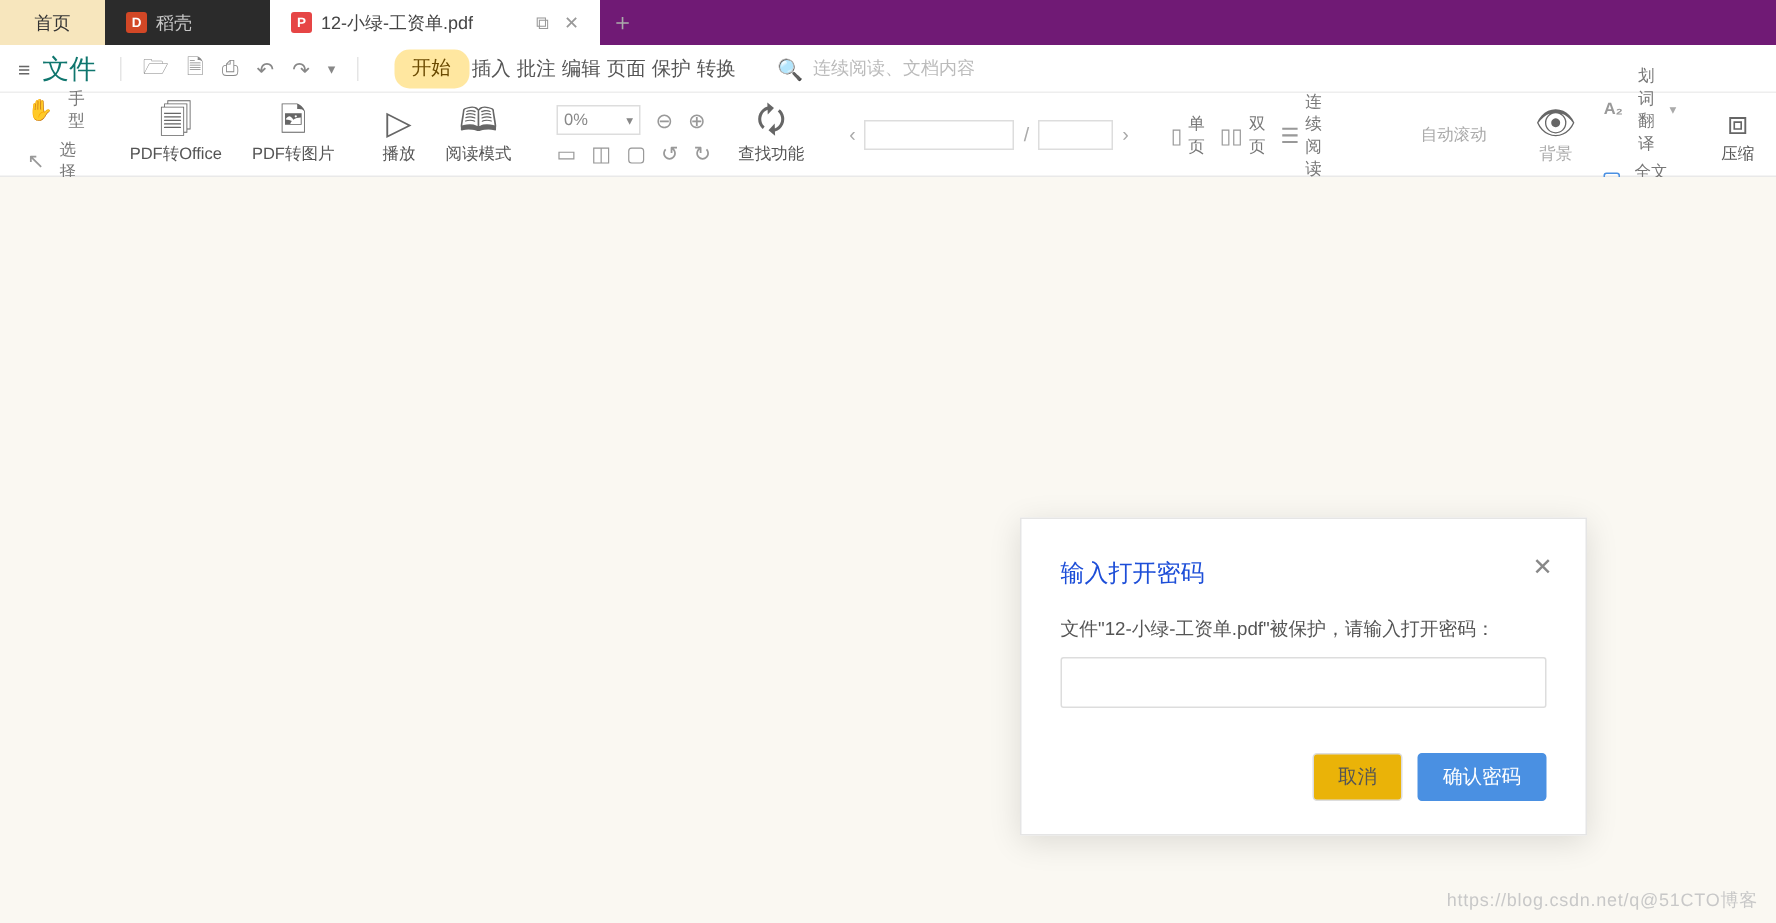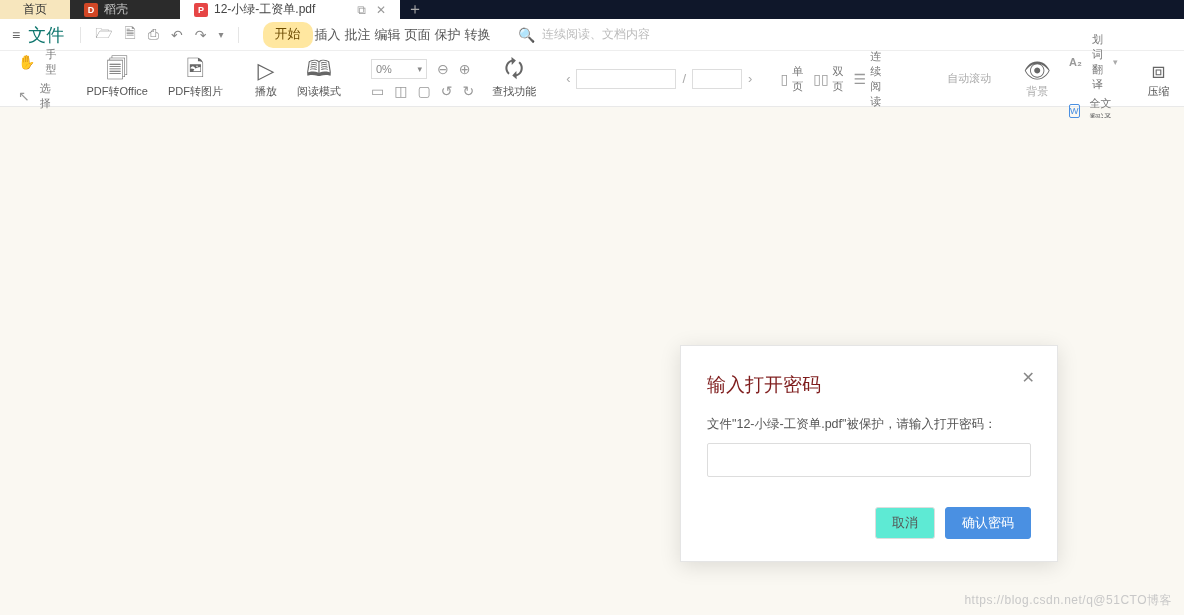--- a/index.html
+++ b/index.html
@@ -1,19 +1,19 @@
 <!DOCTYPE html>
 <html><head>
 <meta charset="utf-8">
 <style>
   * { box-sizing: border-box; margin: 0; padding: 0; font-family: "Microsoft YaHei", Arial, sans-serif; }
   body { width: 1184px; height: 615px; background: #faf8f2; overflow: hidden; position: relative; }
 
   
-  .tabbar { display: flex; align-items: stretch; height: 19px; background: #0f172a; }
+  .tabbar { display: flex; align-items: stretch; height: 30px; background: #701a75; }
   .tab { display: flex; align-items: center; padding: 0 14px; color: #c8c8c8; font-size: 12px; cursor: pointer; gap: 6px; position: relative; }
   .tab.home { background: #f7e6bd; color: #333; font-weight: 500; width: 70px; justify-content: center; }
   .tab.dark { background: #2b2b2b; width: 110px; }
   .tab.active { background: #fff; color: #444; width: 220px; }
   .tab .doc-icon { width: 14px; height: 14px; background: #d24726; border-radius: 2px; display:flex; align-items:center; justify-content:center; color:#fff; font-size:9px; font-weight:bold;}
   .tab .pdf-icon { width: 14px; height: 14px; background: #e64545; border-radius: 2px; display:flex; align-items:center; justify-content:center; color:#fff; font-size:9px; font-weight:bold;}
   .tab-actions { margin-left: auto; display:flex; gap:10px; color:#999; font-size:12px; }
   .tab-close { margin-left: auto; color:#999; }
   .tab-add { width: 30px; display:flex; align-items:center; justify-content:center; color:#aaa; font-size:16px; cursor:pointer;}
 
@@ -43,27 +43,27 @@
   .pager .pg-box { width:100px; height:20px; border:1px solid #ddd;}
   .mini-btn { display:flex; align-items:center; gap:4px; font-size:11px; color:#777; cursor:pointer;}
   .mini-btn .ico { color:#999; font-size:15px;}
   .badge-w { width:14px; height:14px; border:1px solid #4a90e2; color:#4a90e2; font-size:9px; display:flex; align-items:center; justify-content:center; border-radius:2px;}
 
   
   .canvas { position:absolute; top:118px; left:0; right:0; bottom:0; background:#faf8f2;}
 
   
   .dialog { position:absolute; left:680px; top:345px; width:378px; background:#fff; border:1px solid #e5e5e5; box-shadow:0 4px 20px rgba(0,0,0,0.12); padding:26px 26px 22px;}
-  .dialog-title { font-size:19px; color:#7f1d1d; margin-bottom:18px;}
+  .dialog-title { font-size:16px; color:#1d4ed8; margin-bottom:18px;}
   .dialog-close { position:absolute; top:22px; right:22px; color:#888; font-size:16px; cursor:pointer;}
   .dialog-msg { font-size:12.5px; color:#555; margin-bottom:10px;}
   .dialog-input { width:100%; height:34px; border:1px solid #ddd; border-radius:2px; padding:0 8px; font-size:13px; outline:none;}
   .dialog-actions { display:flex; justify-content:flex-end; gap:10px; margin-top:30px;}
   .btn { height:32px; padding:0 16px; font-size:13px; border-radius:3px; cursor:pointer; display:flex; align-items:center;}
-  .btn-default { background:#5eead4; border:1px solid #ddd; color:#555;}
+  .btn-default { background:#eab308; border:1px solid #ddd; color:#555;}
   .btn-primary { background:#4a90e2; border:1px solid #4a90e2; color:#fff;}
 
   .watermark { position:absolute; right:12px; bottom:6px; color:#c8c8c8; font-size:12px; letter-spacing:0.5px;}
 </style>
 </head>
 <body>
 
 <div class="tabbar">
   <div class="tab home">
       <span>首页</span>

